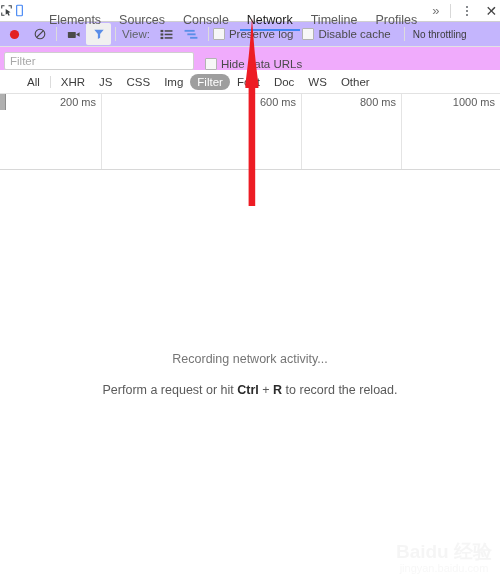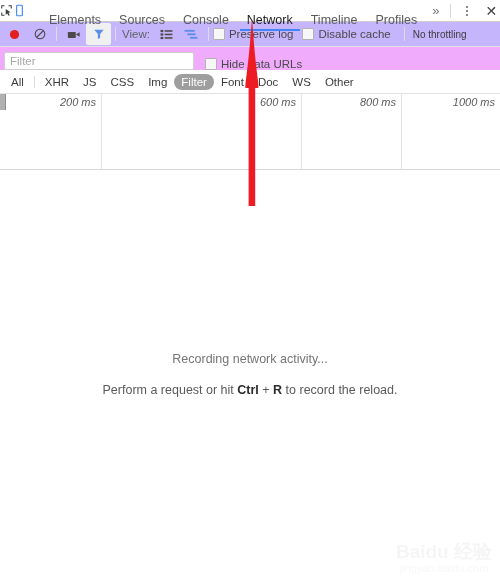--- a/index.html
+++ b/index.html
@@ -193,21 +193,21 @@
     align-items: center;
     margin-left: 11px;
     white-space: nowrap;
   }
 
   
   .typerow {
     height: 23px;
     display: flex;
     align-items: center;
-    padding: 0 4px;
+    padding: 0 20px;
     background: #ffffff;
     border-bottom: 1px solid #e2e2e2;
   }
   .type {
     font-size: 11.5px;
     color: #3c3c3c;
     padding: 2px 7px;
     border-radius: 8px;
     white-space: nowrap;
   }
@@ -222,21 +222,20 @@
     margin: 0 3px;
   }
 
   
   .timeline {
     position: relative;
     height: 75px;
     background: #ffffff;
     border-bottom: 1px solid #d8d8d8;
     overflow: hidden;
-    font-style: italic;
   }
   .tl-grabber {
     position: absolute;
     left: 0;
     top: 0;
     width: 5px;
     height: 16px;
     background: #b0b0b0;
     border-right: 1px solid #8d8d8d;
   }

